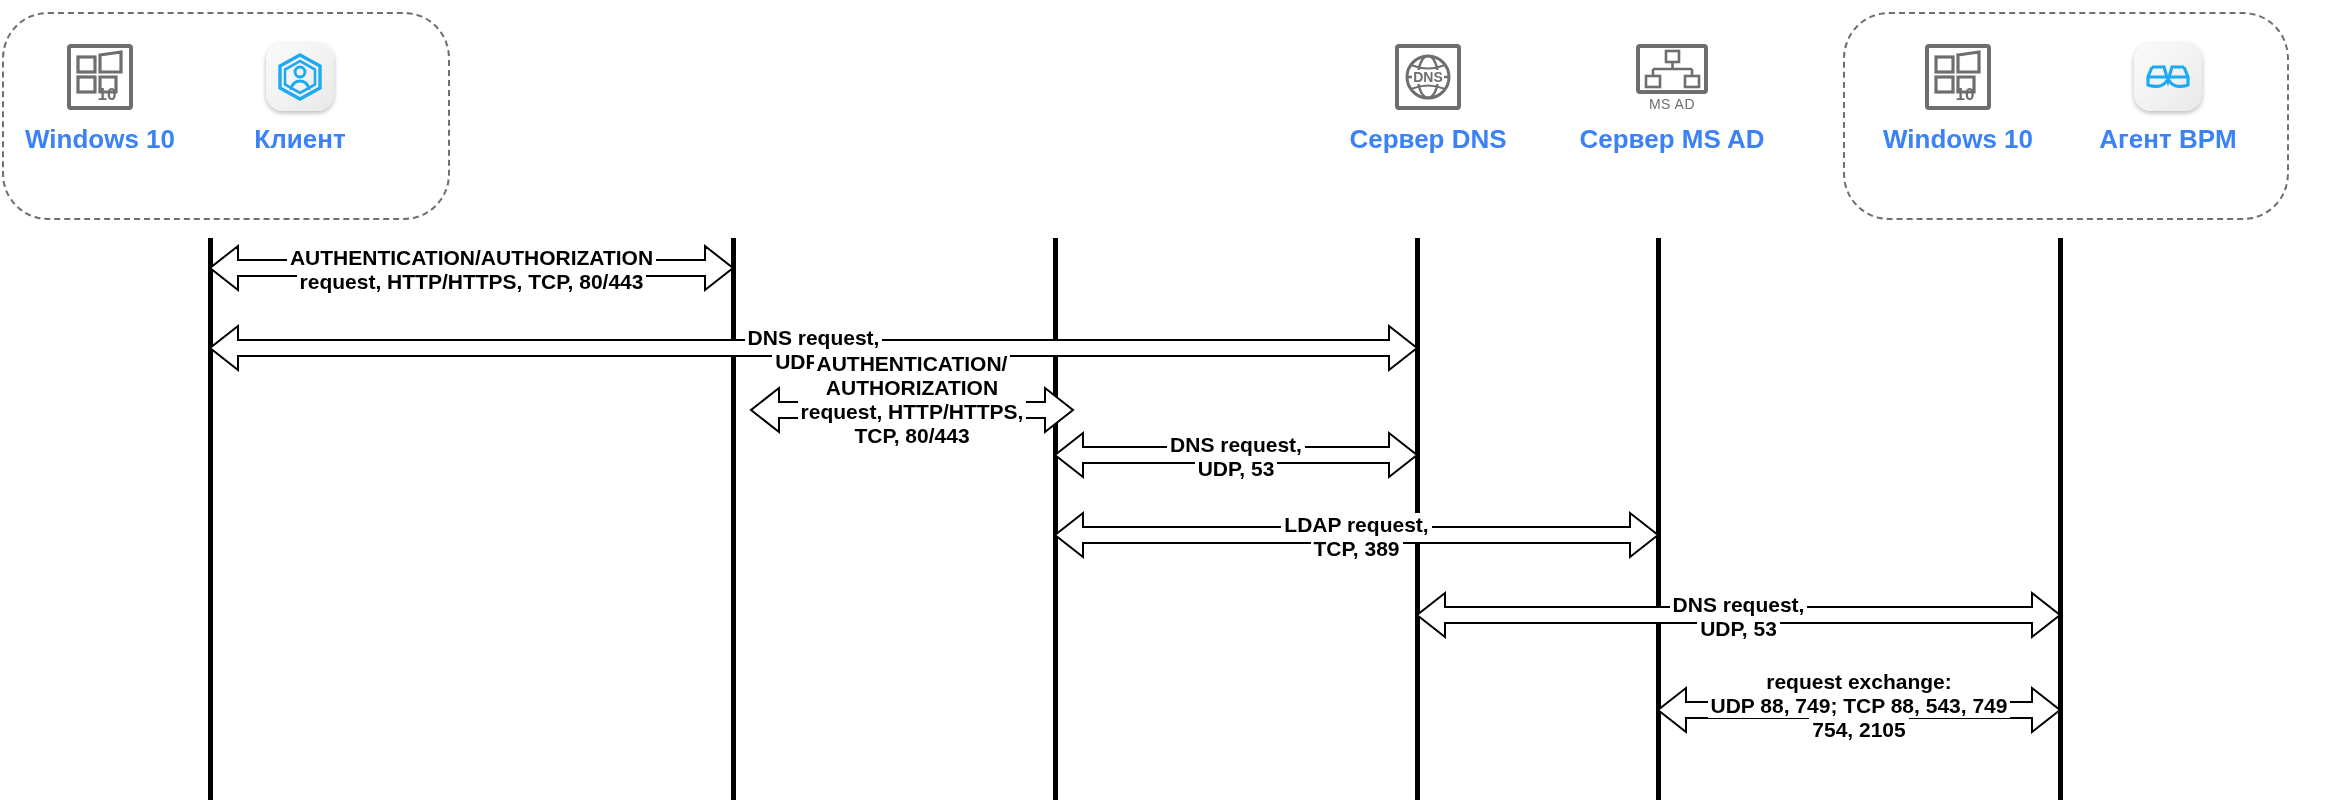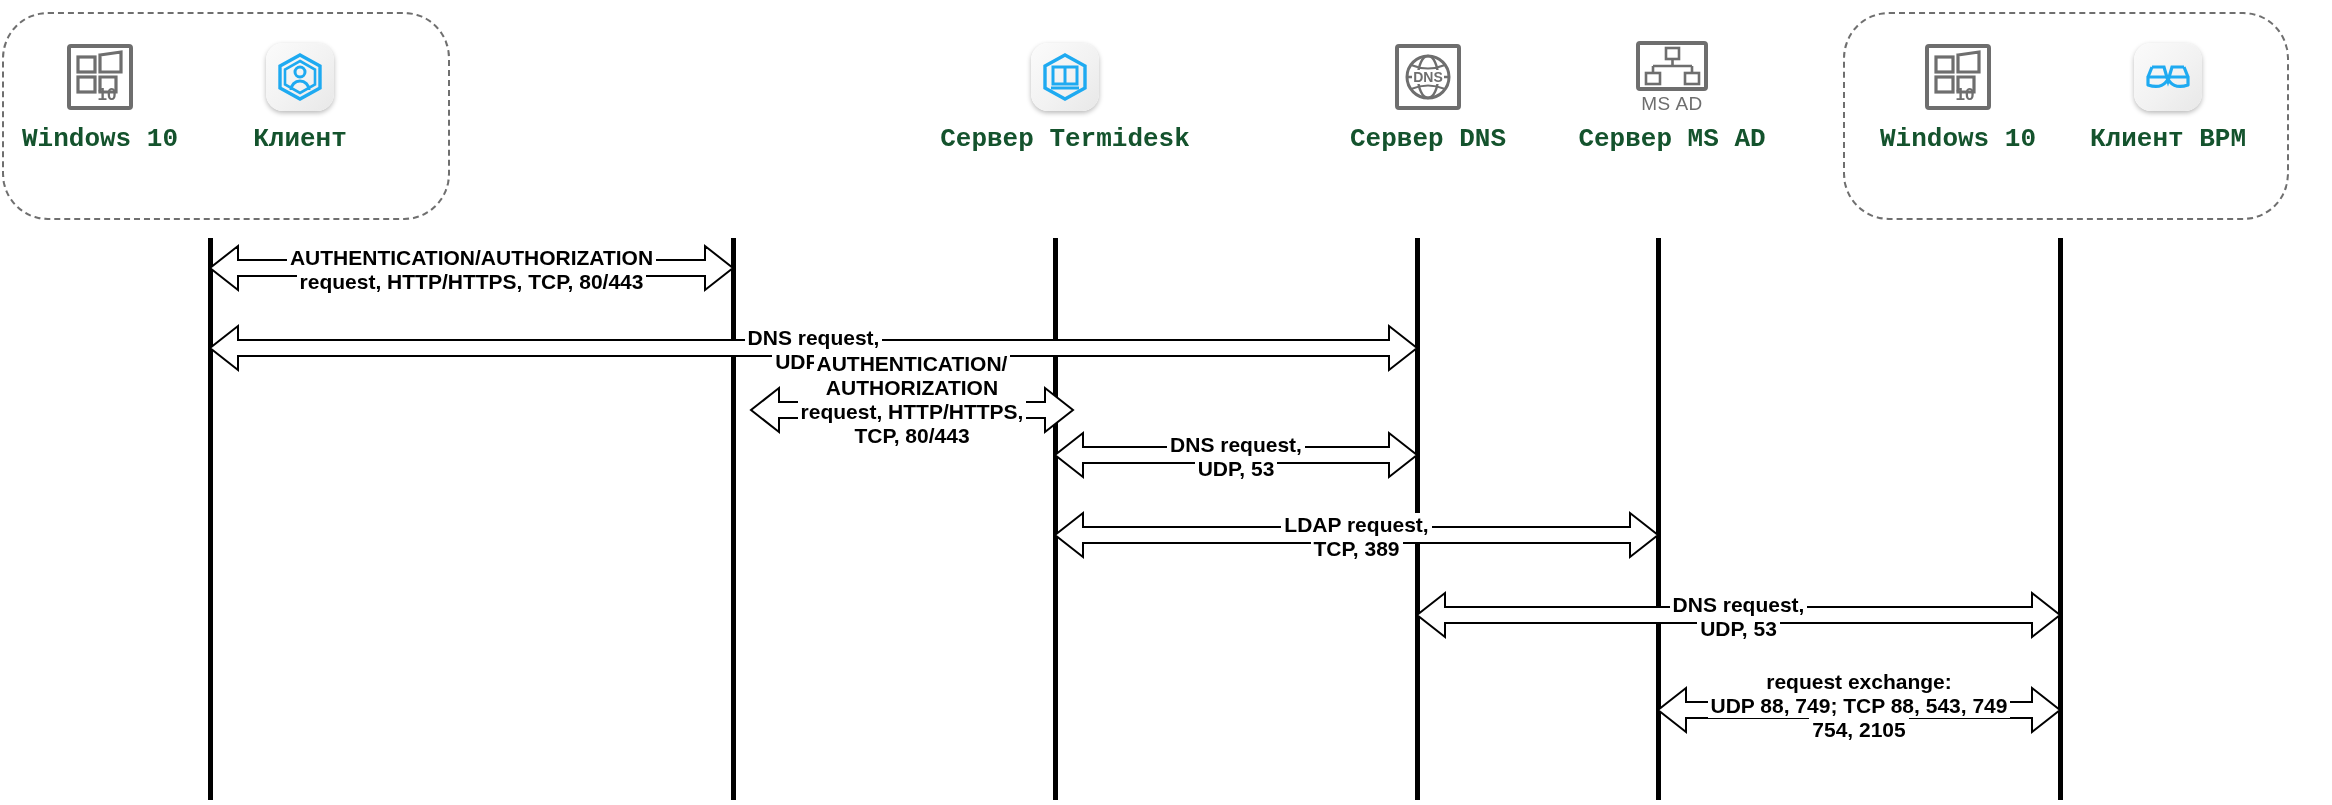--- a/index.html
+++ b/index.html
@@ -8,28 +8,28 @@
 
   #canvas{position:absolute;left:0;top:0;width:2332px;height:805px;}
 
   
   .group-box{position:absolute;border:2px dashed #6f6f6f;border-radius:46px;
              box-sizing:border-box;background:transparent;}
 
   
   .actor{position:absolute;display:flex;flex-direction:column;align-items:center;}
   .actor .icon-wrap{height:78px;display:flex;align-items:center;}
-  .actor .actor-label{margin-top:8px;font-family:Liberation Mono, monospace;
-                      font-weight:bold;font-size:26px;color:#14532d;white-space:nowrap;}
+  .actor .actor-label{margin-top:8px;font-family:Liberation Sans, sans-serif;
+                      font-weight:bold;font-size:26px;color:#3b82f6;white-space:nowrap;}
 
   
   .sq-icon{width:66px;height:66px;border:4px solid #6e6e6e;border-radius:4px;
            box-sizing:border-box;position:relative;}
   .ms-ad-stack{display:flex;flex-direction:column;align-items:center;}
-  .ms-ad-text{font-size:19px;color:#6e6e6e;font-family:"Liberation Sans",sans-serif;
+  .ms-ad-text{font-size:14px;color:#6e6e6e;font-family:"Liberation Sans",sans-serif;
               letter-spacing:.5px;line-height:1;margin-top:3px;}
 
   
   .app-icon{width:68px;height:68px;border-radius:17px;
             background:linear-gradient(135deg,#fbfbfb 0%,#f2f2f2 55%,#e8e8e8 100%);
             box-shadow:0 2px 5px rgba(0,0,0,.28);
             display:flex;align-items:center;justify-content:center;}
 
   
   .lifeline{position:absolute;width:5px;background:#000;}
@@ -74,33 +74,20 @@
           <polygon points="25,9 40,17.5 40,32.5 25,41 10,32.5 10,17.5" fill="none" stroke="#1eaaf1" stroke-width="2.6"></polygon>
           <circle cx="25" cy="20" r="5" fill="none" stroke="#1eaaf1" stroke-width="3"></circle>
           <path d="M16 38 a9 9 0 0 1 18 0" fill="none" stroke="#1eaaf1" stroke-width="3"></path>
         </svg>
       </div>
     </div>
     <div class="actor-label">Клиент</div>
   </div>
 
 
-  <div class="actor" style="left:915px;top:38px;width:300px;">
-    <div class="icon-wrap">
-      <div class="app-icon">
-        <svg width="50" height="50" viewBox="0 0 50 50">
-          <polygon points="25,3 45,14 45,36 25,47 5,36 5,14" fill="none" stroke="#1eaaf1" stroke-width="3.4"></polygon>
-          <rect x="13" y="15" width="24" height="17" fill="none" stroke="#1eaaf1" stroke-width="3"></rect>
-          <line x1="25" y1="15" x2="25" y2="32" stroke="#1eaaf1" stroke-width="3"></line>
-          <line x1="11" y1="36" x2="39" y2="36" stroke="#1eaaf1" stroke-width="3"></line>
-        </svg>
-      </div>
-    </div>
-    <div class="actor-label">Сервер Termidesk</div>
-  </div>
 
   <div class="actor" style="left:1278px;top:38px;width:300px;">
     <div class="icon-wrap">
       <div class="sq-icon">
         <svg width="58" height="58" viewBox="0 0 58 58">
           <circle cx="29" cy="29" r="21" fill="none" stroke="#6e6e6e" stroke-width="3"></circle>
           <ellipse cx="29" cy="29" rx="10" ry="21" fill="none" stroke="#6e6e6e" stroke-width="2.4"></ellipse>
           <line x1="8" y1="29" x2="50" y2="29" stroke="#6e6e6e" stroke-width="2.4"></line>
           <path d="M12 17 Q29 24 46 17" fill="none" stroke="#6e6e6e" stroke-width="2.2"></path>
           <path d="M12 41 Q29 34 46 41" fill="none" stroke="#6e6e6e" stroke-width="2.2"></path>
@@ -148,21 +135,21 @@
     <div class="icon-wrap">
       <div class="app-icon">
         <svg width="52" height="52" viewBox="0 0 52 52">
           <path d="M10 16 L22 16 L26 30 L30 16 L42 16" fill="none" stroke="#1eaaf1" stroke-width="3.2"></path>
           <path d="M6 26 L46 26 L46 34 Q34 38 28 31 L26 29 L24 31 Q18 38 6 34 Z" fill="none" stroke="#1eaaf1" stroke-width="3.2" stroke-linejoin="round"></path>
           <line x1="6" y1="26" x2="10" y2="16" stroke="#1eaaf1" stroke-width="3.2"></line>
           <line x1="46" y1="26" x2="42" y2="16" stroke="#1eaaf1" stroke-width="3.2"></line>
         </svg>
       </div>
     </div>
-    <div class="actor-label">Клиент BPM</div>
+    <div class="actor-label">Агент BPM</div>
   </div>
 
   <div id="lifelines">
       <div class="lifeline" style="left: 208px; top: 238px; height: 562px;"></div>
       <div class="lifeline" style="left: 731px; top: 238px; height: 562px;"></div>
       <div class="lifeline" style="left: 1053px; top: 238px; height: 562px;"></div>
       <div class="lifeline" style="left: 1415px; top: 238px; height: 562px;"></div>
       <div class="lifeline" style="left: 1656px; top: 238px; height: 562px;"></div>
       <div class="lifeline" style="left: 2058px; top: 238px; height: 562px;"></div>
     </div>

